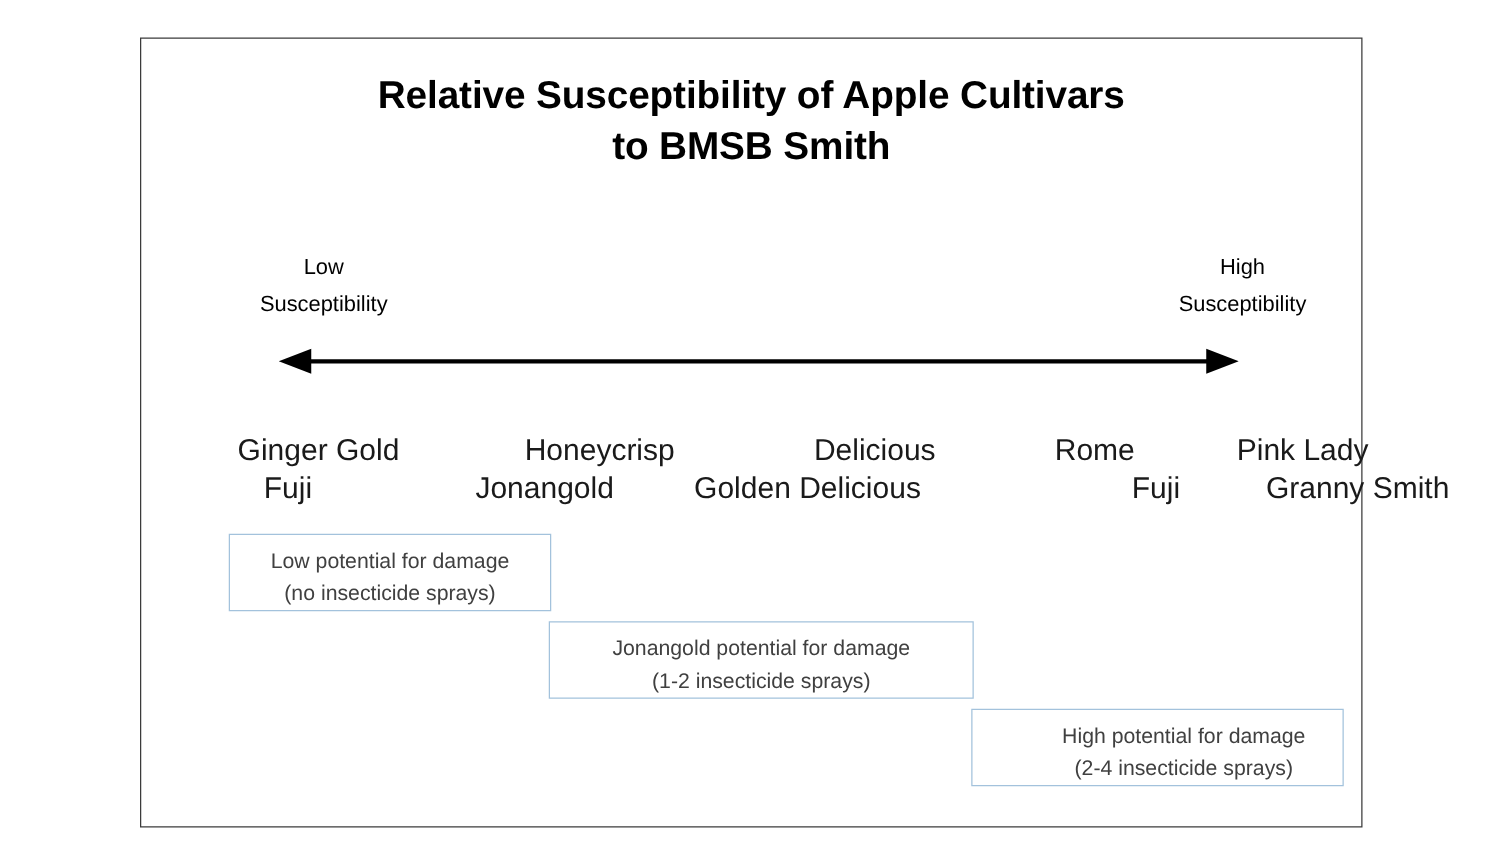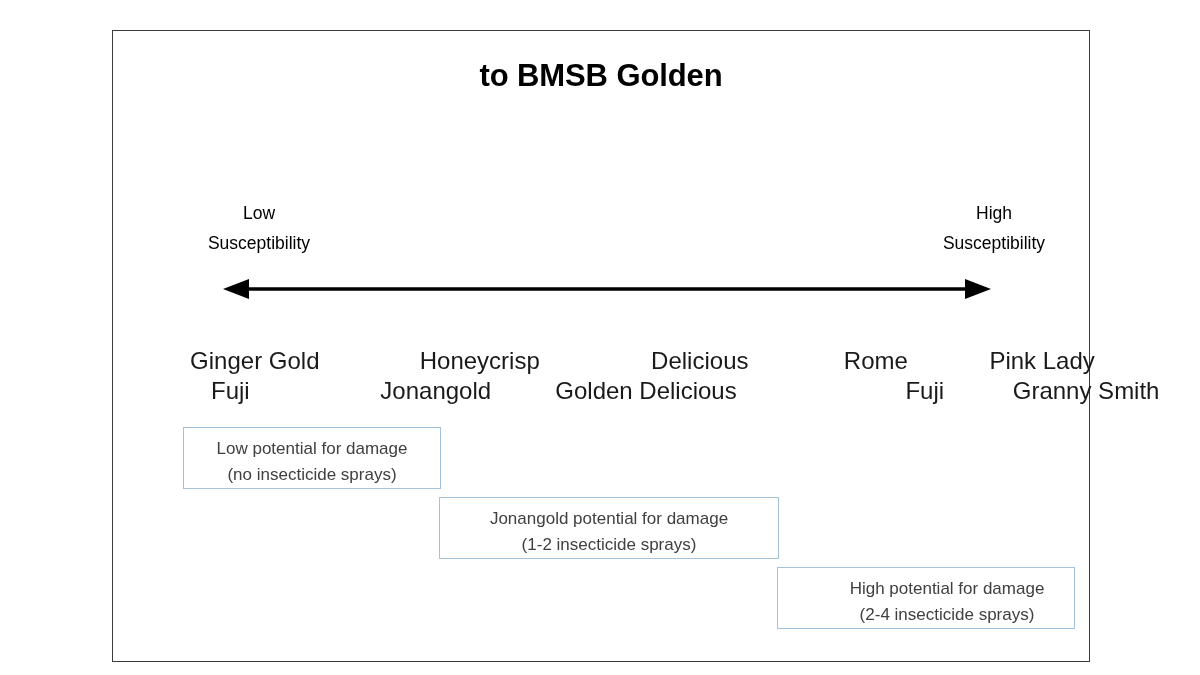--- a/index.html
+++ b/index.html
@@ -101,21 +101,22 @@
   #callout-moderate { left: 326px; top: 466px; width: 340px; height: 62px; }
   #callout-high     { left: 664px; top: 536px; width: 298px; height: 62px; }
 </style>
 </head>
 <body>
 
 <div id="page">
   <div id="slide-frame" style="border-color: rgb(59, 59, 59);">
 
     <div id="title">
-      <span class="tline">to BMSB Golden</span>
+      <span class="tline">Relative Susceptibility of Apple Cultivars</span>
+      <span class="tline">to BMSB Smith</span>
     </div>
 
     <div class="axis-label" id="axis-label-low">
       <span>Low</span>
       <span class="l2">Susceptibility</span>
     </div>
 
     <div class="axis-label" id="axis-label-high">
       <span>High</span>
       <span class="l2">Susceptibility</span>

